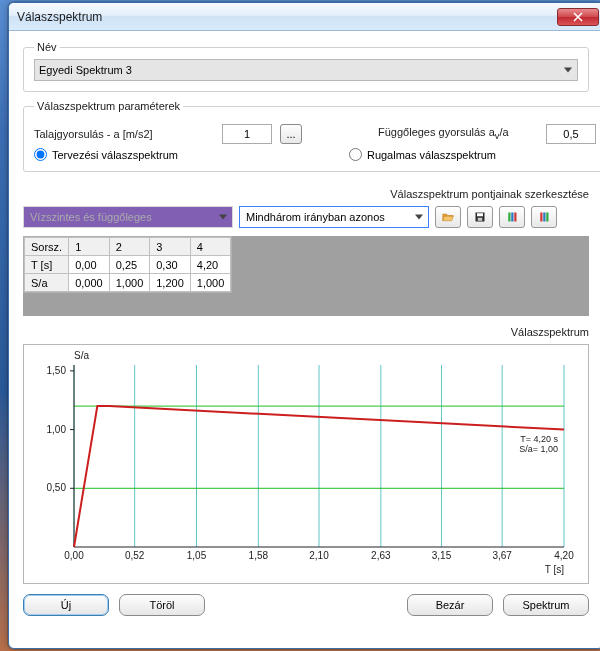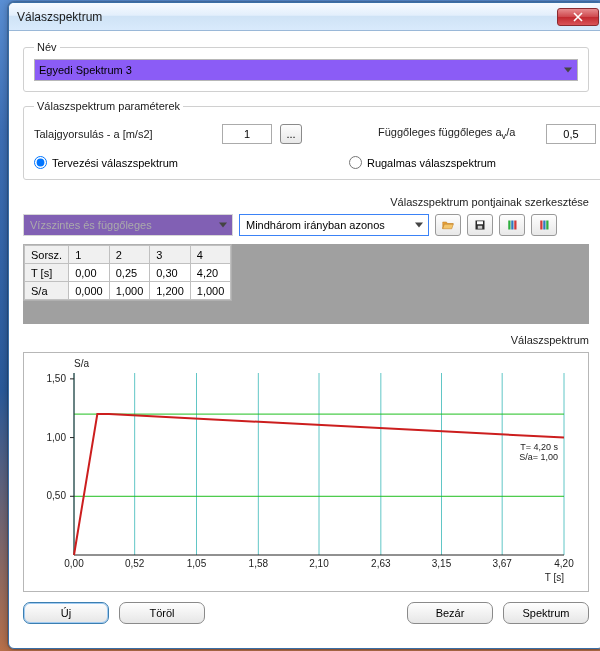--- a/index.html
+++ b/index.html
@@ -53,21 +53,21 @@
   }
   fieldset.group > legend {
     font-size: 11px;
     padding: 0 3px;
     color: #1a1a1a;
   }
   .name-select {
     width: 100%;
     height: 22px;
     border: 1px solid #b7b7b7;
-    background: #8b5cf6;
+    background: #e5e5e5;
     font-size: 11px;
     padding: 2px 18px 2px 4px;
     appearance: none;
     position: relative;
   }
   .select-wrap { position: relative; }
   .select-wrap::after {
     content: "";
     position: absolute;
     right: 6px; top: 50%;
@@ -90,21 +90,21 @@
   }
   .dots-btn {
     width: 22px; height: 20px;
     border: 1px solid #8a8a8a;
     background: linear-gradient(#fdfdfd,#e8e8e8);
     border-radius: 3px;
     font-size: 11px;
     display: inline-flex; align-items: center; justify-content: center;
     cursor: pointer;
   }
-  .radio-row { margin-top: 12px; gap: 28px; }
+  .radio-row { margin-top: 4px; gap: 28px; }
   label.radio { display: inline-flex; align-items: center; gap: 5px; cursor: pointer; }
   label.radio input { margin: 0; }
   .edit-header { font-size: 11px; margin: 2px 0 6px 0; color: #222; text-align: right; }
   .edit-controls { display: flex; gap: 6px; margin-bottom: 8px; align-items: center; }
   .combo-disabled {
     width: 210px; height: 22px;
     border: 1px solid #c7c7c7;
     background: #4c1d95;
     color: #888;
     font-size: 11px;
@@ -209,21 +209,21 @@
     <fieldset class="group">
       <legend>Válaszspektrum paraméterek</legend>
       <div class="row param-row1">
         <span class="label" style="flex:0 0 180px">Talajgyorsulás - a [m/s2]</span>
         <input class="num-input" value="1" style="">
         <button class="dots-btn">
             <span>...</span>
           </button>
         <span style="flex:0 0 60px"></span>
         <span class="label" style="flex:0 0 160px">
-          <span>Függőleges függőleges a</span><sub>v</sub><span>/a</span>
+          <span>Függőleges gyorsulás a</span><sub>v</sub><span>/a</span>
         </span>
         <input class="num-input" value="0,5" style="">
       </div>
       <div class="row radio-row">
         <label class="radio">
           <input type="radio" name="spec" checked="" style="">
           <span>Tervezési válaszspektrum</span>
         </label>
         <span style="flex:0 0 115px"></span>
         <label class="radio">

